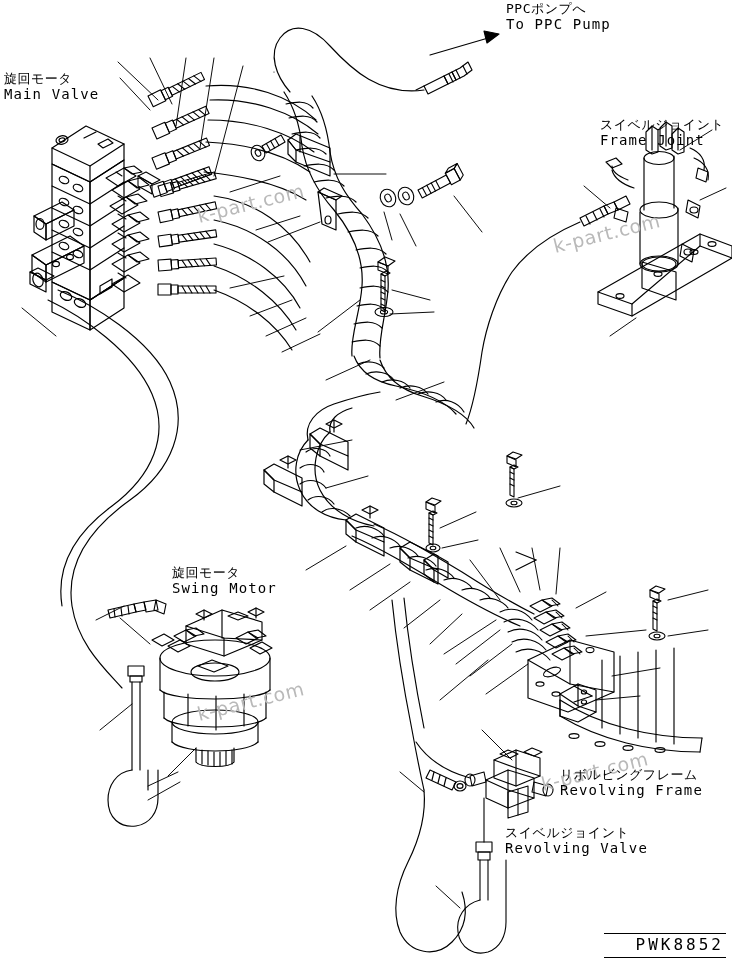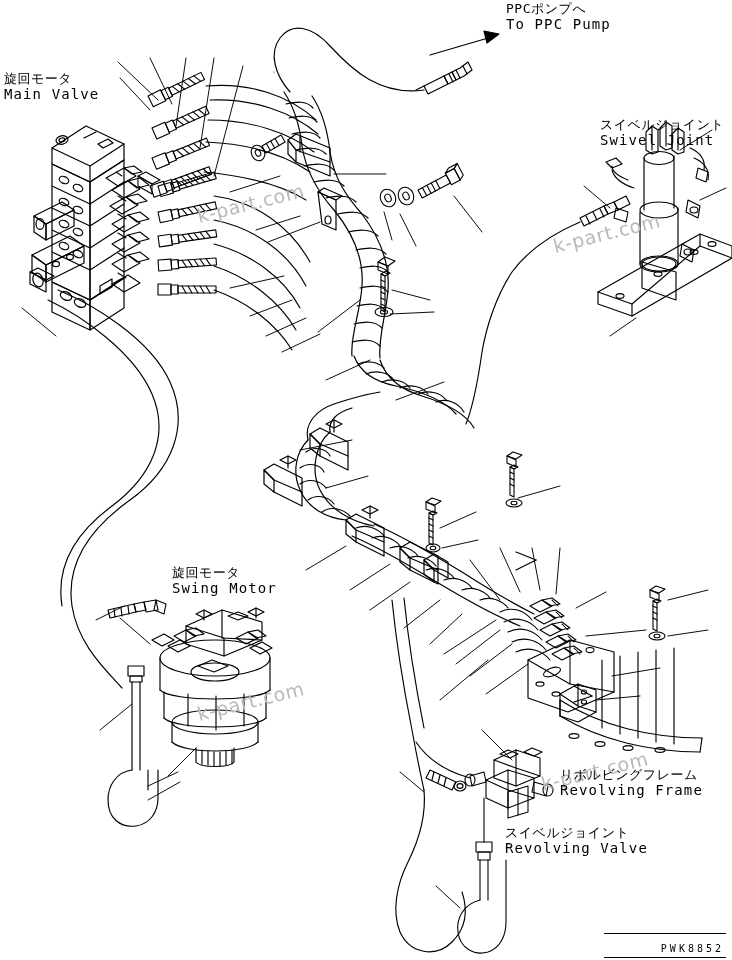--- a/index.html
+++ b/index.html
@@ -6,21 +6,21 @@
   body{width:732px;height:960px;position:relative;overflow:hidden;
        font-family:"DejaVu Sans Mono","Liberation Mono",monospace;color:#000;}
   #sheet{position:absolute;inset:0;width:732px;height:960px;}
   svg.layer{position:absolute;left:0;top:0;width:732px;height:960px;overflow:visible;}
   .lbl{position:absolute;white-space:pre;line-height:1.12;color:#000;}
   .jp{font-size:13px;letter-spacing:0.5px;}
   .en{font-size:14px;letter-spacing:1.1px;}
   .wm{position:absolute;color:#b9b9b9;font-size:19px;letter-spacing:0.6px;
       font-family:"DejaVu Sans","Liberation Sans",sans-serif;white-space:nowrap;
       -webkit-user-select:none;user-select:none;}
-  #code{position:absolute;right:8px;bottom:6px;font-size:10px;letter-spacing:3px;}
+  #code{position:absolute;right:8px;bottom:6px;font-size:16px;letter-spacing:3px;}
   #rule{position:absolute;right:6px;bottom:26px;width:122px;height:1px;background:#000;}
   #rule2{position:absolute;right:6px;bottom:2px;width:122px;height:1px;background:#000;}
 </style>
 </head>
 <body>
 
 <div id="sheet">
 
   <svg class="layer" viewBox="0 0 732 960" xmlns="http://www.w3.org/2000/svg">
     <g fill="none" stroke="#000" stroke-width="1.15" stroke-linecap="round" stroke-linejoin="round">
@@ -738,21 +738,21 @@
   <div id="watermark-layer">
       <div class="wm" style="left: 196px; top: 192px; font-size: 19px; transform: rotate(-14deg); color: rgb(185, 185, 185);">k-part.com</div>
       <div class="wm" style="left: 552px; top: 222px; font-size: 19px; transform: rotate(-14deg); color: rgb(185, 185, 185);">k-part.com</div>
       <div class="wm" style="left: 196px; top: 690px; font-size: 19px; transform: rotate(-14deg); color: rgb(185, 185, 185);">k-part.com</div>
       <div class="wm" style="left: 540px; top: 760px; font-size: 19px; transform: rotate(-14deg); color: rgb(185, 185, 185);">k-part.com</div>
     </div>
 
   <div id="label-layer">
       <div class="lbl" style="left: 506px; top: 2px;"><div class="jp">PPCポンプへ</div><div class="en">To PPC Pump</div></div>
       <div class="lbl" style="left: 4px; top: 72px;"><div class="jp">旋回モータ</div><div class="en">Main Valve</div></div>
-      <div class="lbl" style="left: 600px; top: 118px;"><div class="jp">スイベルジョイント</div><div class="en">Swivel Joint</div></div>
+      <div class="lbl" style="left: 600px; top: 118px;"><div class="jp">スイベルジョイント</div><div class="en">Frame Joint</div></div>
       <div class="lbl" style="left: 172px; top: 566px;"><div class="jp">旋回モータ</div><div class="en">Swing Motor</div></div>
       <div class="lbl" style="left: 560px; top: 768px;"><div class="jp">リボルビングフレーム</div><div class="en">Revolving Frame</div></div>
       <div class="lbl" style="left: 505px; top: 826px;"><div class="jp">スイベルジョイント</div><div class="en">Revolving Valve</div></div>
     </div>
 
   <div id="rule"></div>
   <div id="code">PWK8852</div>
   <div id="rule2"></div>
 
 </div>

